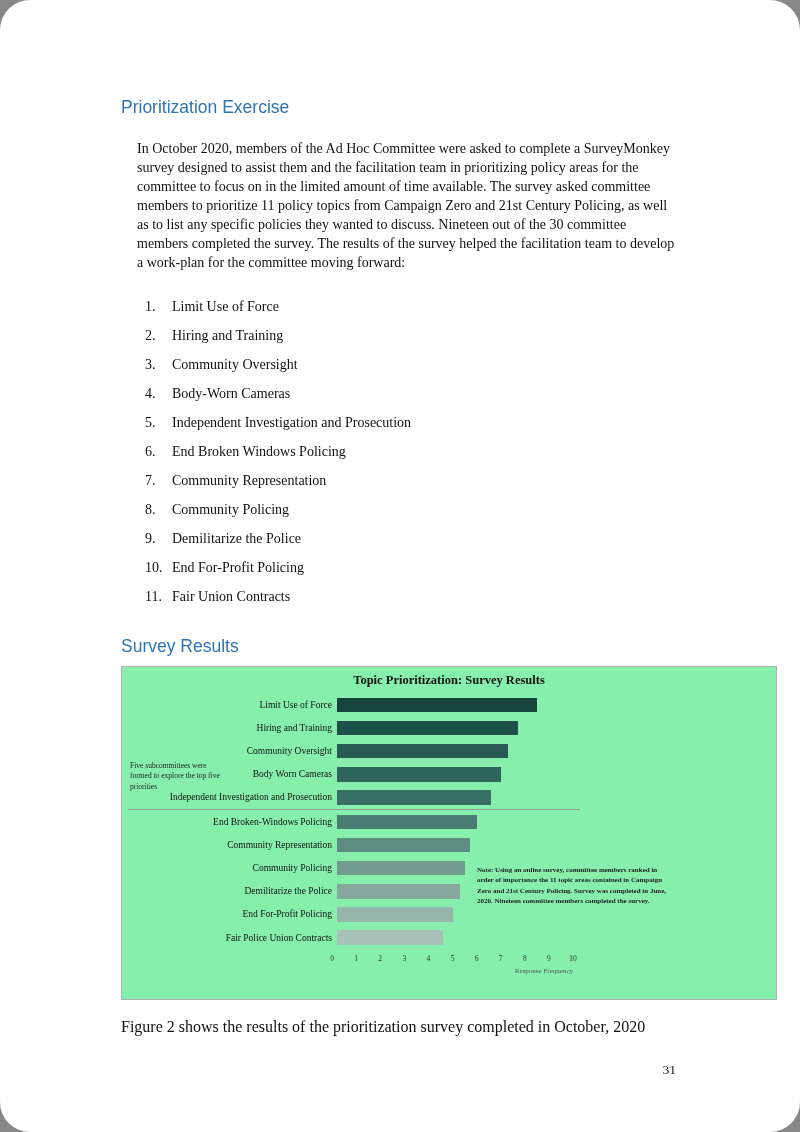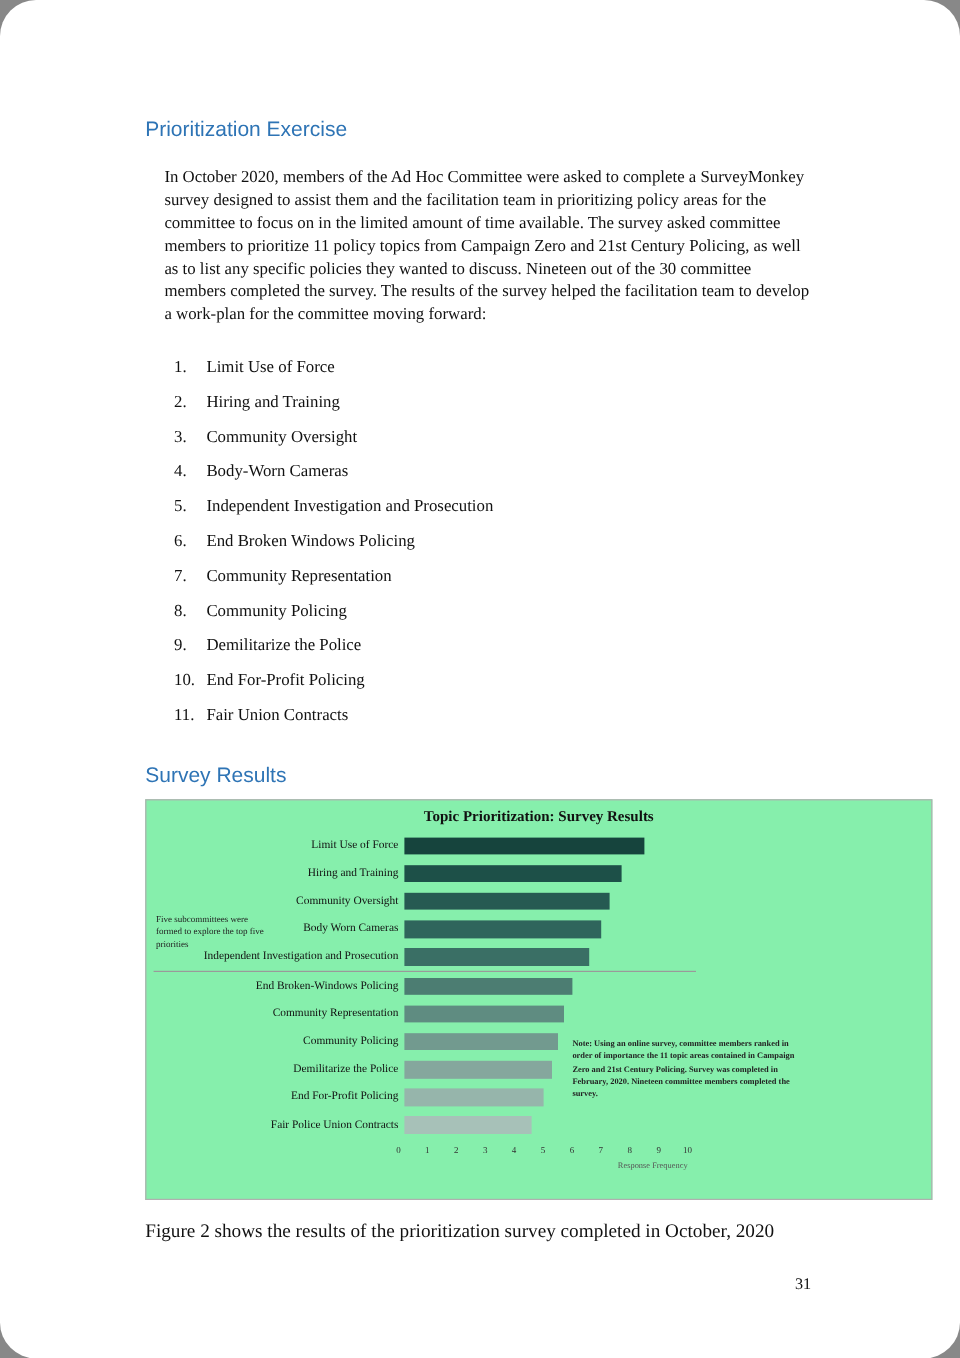--- a/index.html
+++ b/index.html
@@ -191,21 +191,21 @@
           <div class="chart-row">
             <div class="chart-label">Fair Police Union Contracts</div>
             <div class="bar-track">
               <div class="bar" title="Fair Police Union Contracts: 4.4" style="width: 44%; background: rgb(167, 193, 184);"></div>
             </div>
           </div>
         </div>
 
       <div class="chart-note-left">Five subcommittees were formed to explore the top five priorities</div>
 
-      <div class="chart-note-right">Note: Using an online survey, committee members ranked in order of importance the 11 topic areas contained in Campaign Zero and 21st Century Policing. Survey was completed in February, 2020. Nineteen committee members completed the survey.</div>
+      <div class="chart-note-right">Note: Using an online survey, committee members ranked in order of importance the 11 topic areas contained in Campaign Zero and 21st Century Policing. Survey was completed in June, 2020. Nineteen committee members completed the survey.</div>
 
       <div class="x-axis" id="x-axis">
           <span class="x-tick" style="left: 0%;">0</span>
           <span class="x-tick" style="left: 10%;">1</span>
           <span class="x-tick" style="left: 20%;">2</span>
           <span class="x-tick" style="left: 30%;">3</span>
           <span class="x-tick" style="left: 40%;">4</span>
           <span class="x-tick" style="left: 50%;">5</span>
           <span class="x-tick" style="left: 60%;">6</span>
           <span class="x-tick" style="left: 70%;">7</span>

